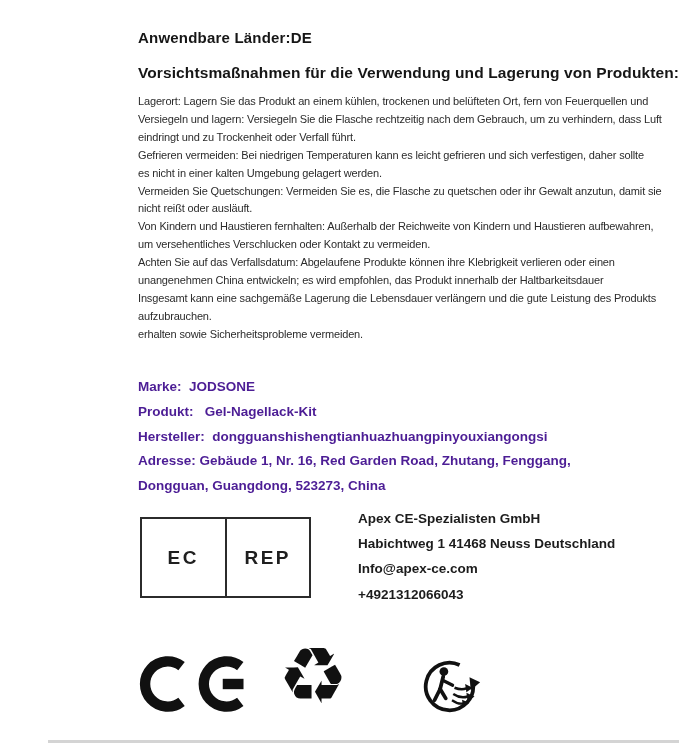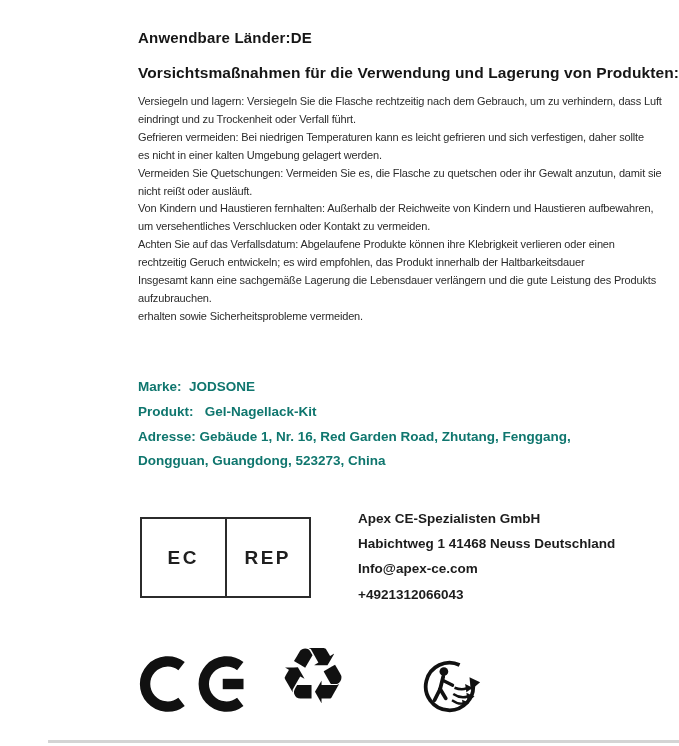--- a/index.html
+++ b/index.html
@@ -26,21 +26,21 @@
   }
   .body-text {
     position: absolute; left: 90px; top: 93px;
     font-size: 11px; line-height: 17.9px; color: #2b2b2b;
     letter-spacing: -0.15px;
   }
   .body-text div { white-space: nowrap; }
   .product-block {
     position: absolute; left: 90px; top: 375px;
     font-size: 13.5px; font-weight: bold; line-height: 24.8px;
-    color: #0f766e;
+    color: #4c1d95;
   }
   .product-block div { white-space: pre; }
   .ecrep-box {
     position: absolute; left: 92px; top: 517px;
     width: 171px; height: 81px;
     border: 2.5px solid #2b2b2b;
     display: flex; align-items: stretch;
   }
   .ecrep-cell {
     flex: 1; display: flex; align-items: center; justify-content: center;
@@ -70,38 +70,40 @@
 </head>
 <body>
 
 <div class="page">
 
   <div class="h1">Anwendbare Länder:DE</div>
 
   <div class="h2">Vorsichtsmaßnahmen für die Verwendung und Lagerung von Produkten:</div>
 
   <div class="body-text">
+    <div>Lagerort: Lagern Sie das Produkt an einem kühlen, trockenen und belüfteten Ort, fern von Feuerquellen und</div>
     <div>Versiegeln und lagern: Versiegeln Sie die Flasche rechtzeitig nach dem Gebrauch, um zu verhindern, dass Luft</div>
     <div>eindringt und zu Trockenheit oder Verfall führt.</div>
     <div>Gefrieren vermeiden: Bei niedrigen Temperaturen kann es leicht gefrieren und sich verfestigen, daher sollte</div>
     <div>es nicht in einer kalten Umgebung gelagert werden.</div>
     <div>Vermeiden Sie Quetschungen: Vermeiden Sie es, die Flasche zu quetschen oder ihr Gewalt anzutun, damit sie</div>
     <div>nicht reißt oder ausläuft.</div>
     <div>Von Kindern und Haustieren fernhalten: Außerhalb der Reichweite von Kindern und Haustieren aufbewahren,</div>
     <div>um versehentliches Verschlucken oder Kontakt zu vermeiden.</div>
     <div>Achten Sie auf das Verfallsdatum: Abgelaufene Produkte können ihre Klebrigkeit verlieren oder einen</div>
-    <div>rechtzeitig Geruch entwickeln; es wird empfohlen, das Produkt innerhalb der Haltbarkeitsdauer</div>
+    <div>unangenehmen China entwickeln; es wird empfohlen, das Produkt innerhalb der Haltbarkeitsdauer</div>
     <div>Insgesamt kann eine sachgemäße Lagerung die Lebensdauer verlängern und die gute Leistung des Produkts</div>
     <div>aufzubrauchen.</div>
     <div>erhalten sowie Sicherheitsprobleme vermeiden.</div>
   </div>
 
   <div class="product-block">
     <div>Marke:  JODSONE</div>
     <div>Produkt:   Gel-Nagellack-Kit</div>
+    <div>Hersteller:  dongguanshishengtianhuazhuangpinyouxiangongsi</div>
     <div>Adresse: Gebäude 1, Nr. 16, Red Garden Road, Zhutang, Fenggang,</div>
     <div>Dongguan, Guangdong, 523273, China</div>
   </div>
 
   <div class="ecrep-box">
     <div class="ecrep-cell">EC</div>
     <div class="ecrep-cell right">REP</div>
   </div>
 
   <div class="rep-block">

